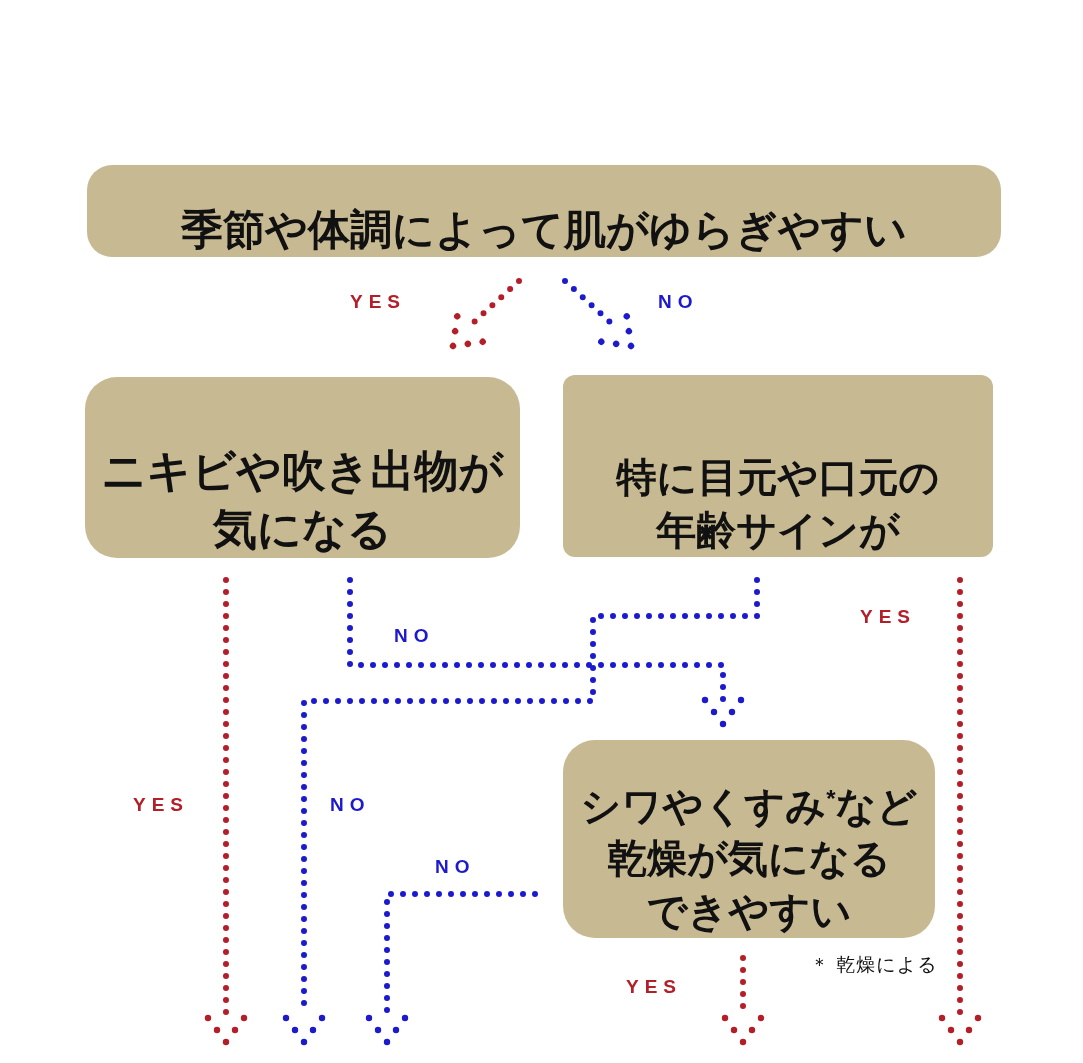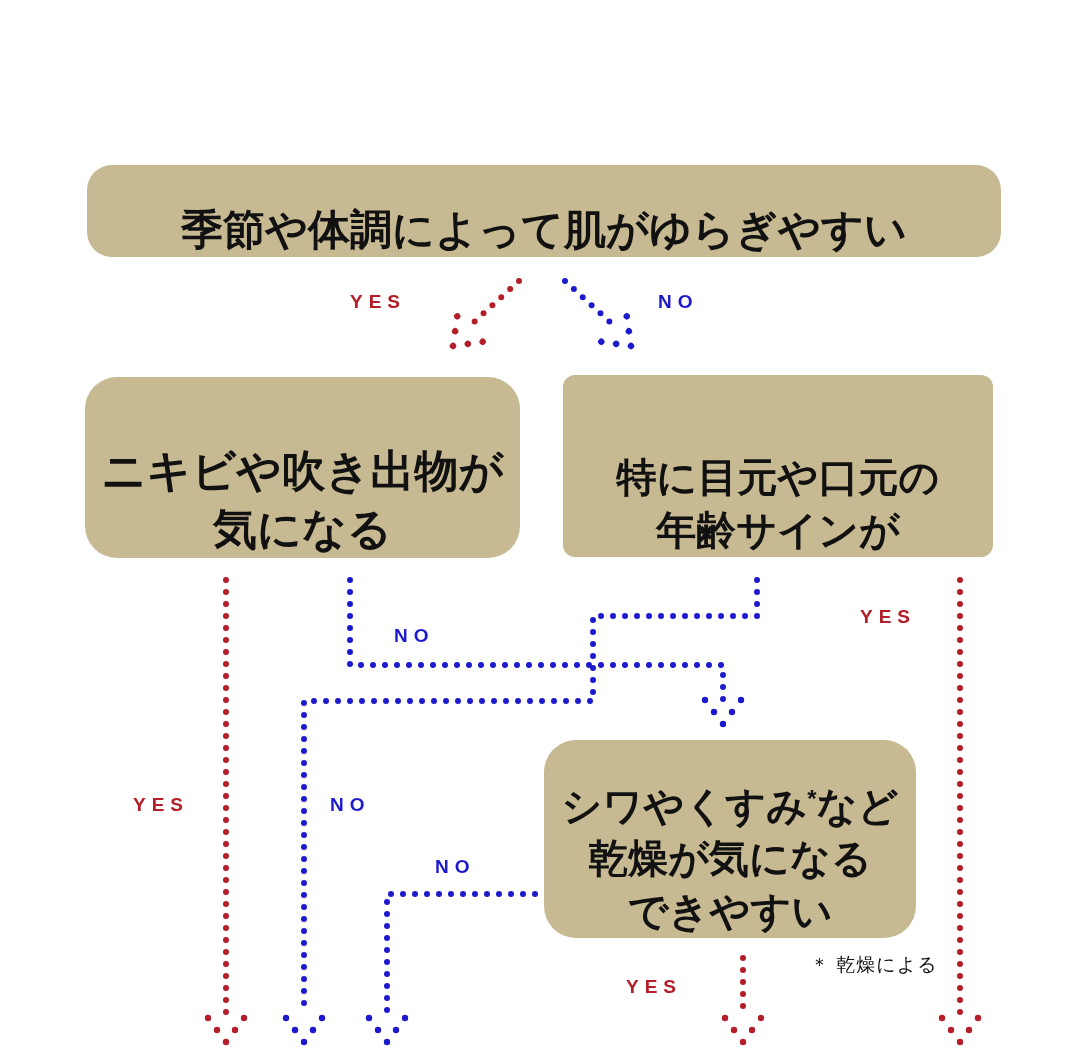--- a/index.html
+++ b/index.html
@@ -20,21 +20,21 @@
   .node{
     position:absolute;
     background:var(--box-bg,#c7b992);
     display:flex;align-items:flex-end;justify-content:center;
     text-align:center;font-weight:700;color:var(--ink,#111);
   }
   .node .tx{line-height:1.32;}
   #node-q1{left:87px;top:165px;width:914px;height:92px;font-size:42px;border-radius:25px;}
   #node-q2{left:85px;top:377px;width:435px;height:181px;font-size:44px;border-radius:32px;}
   #node-q3{left:563px;top:375px;width:430px;height:182px;font-size:40px;border-radius:12px;}
-  #node-q4{left:544px;top:740px;width:372px;height:198px;font-size:40px;border-radius:32px;}
+  #node-q4{left:563px;top:740px;width:372px;height:198px;font-size:40px;border-radius:32px;}
   #node-q4 sup{font-size:0.6em;vertical-align:0.55em;font-weight:700;}
   .lbl{
     position:absolute;font-size:19px;font-weight:700;
     letter-spacing:6px;white-space:nowrap;line-height:1;
   }
   .lbl.yes{color:var(--yes,#b41e28);}
   .lbl.no{color:var(--no,#1c1acc);}
   #lbl-q1-yes{left:350px;top:292px;}
   #lbl-q1-no{left:658px;top:292px;}
   #lbl-q2-no{left:394px;top:626px;}

